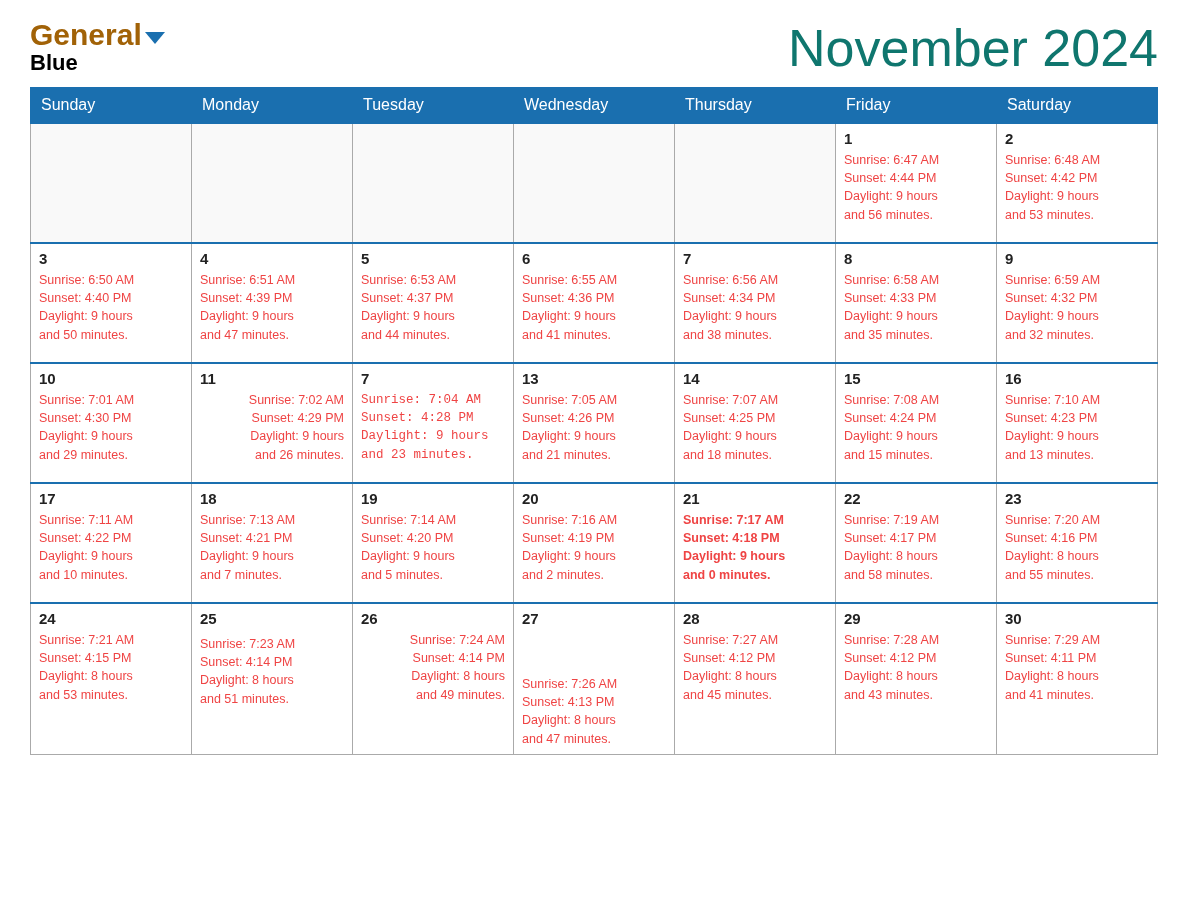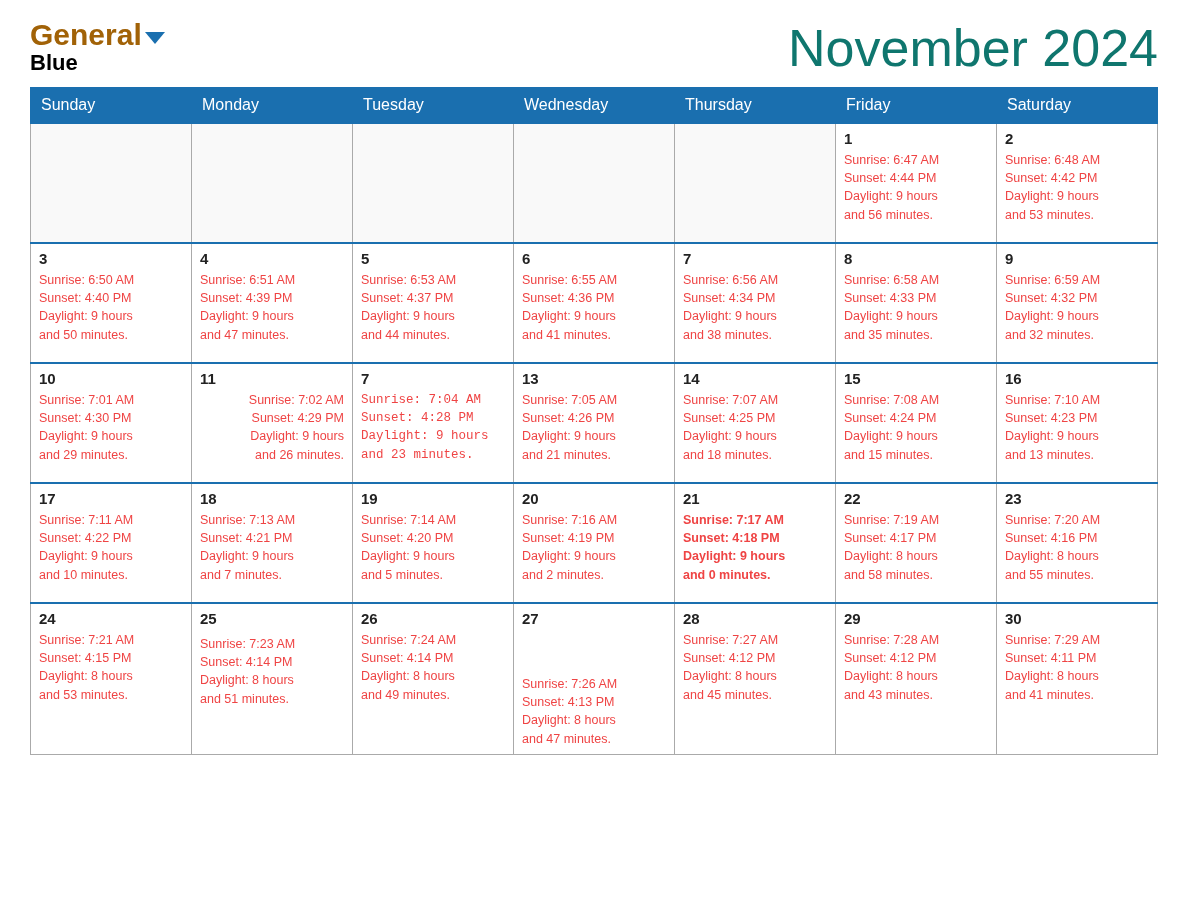--- a/index.html
+++ b/index.html
@@ -310,21 +310,21 @@
         </td>
         <td>
           <div class="day-number">25</div>
           <div class="day-info" style="white-space: pre-line; margin-top: 8px;">Sunrise: 7:23 AM
 Sunset: 4:14 PM
 Daylight: 8 hours
 and 51 minutes.</div>
         </td>
         <td>
           <div class="day-number">26</div>
-          <div class="day-info" style="white-space: pre-line;">Sunrise: 7:24 AM
+          <div class="day-info" style="white-space: pre-line; text-align: right;">Sunrise: 7:24 AM
 Sunset: 4:14 PM
 Daylight: 8 hours
 and 49 minutes.</div>
         </td>
         <td>
           <div class="day-number">27</div>
           <div class="day-info" style="white-space: pre-line; margin-top: 48px;">Sunrise: 7:26 AM
 Sunset: 4:13 PM
 Daylight: 8 hours
 and 47 minutes.</div>

